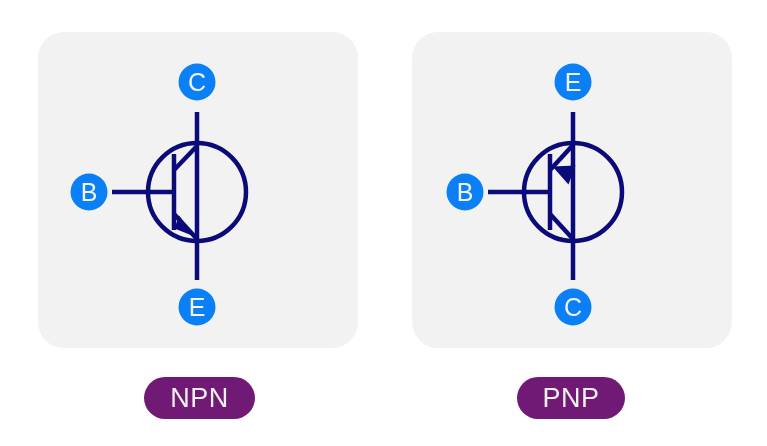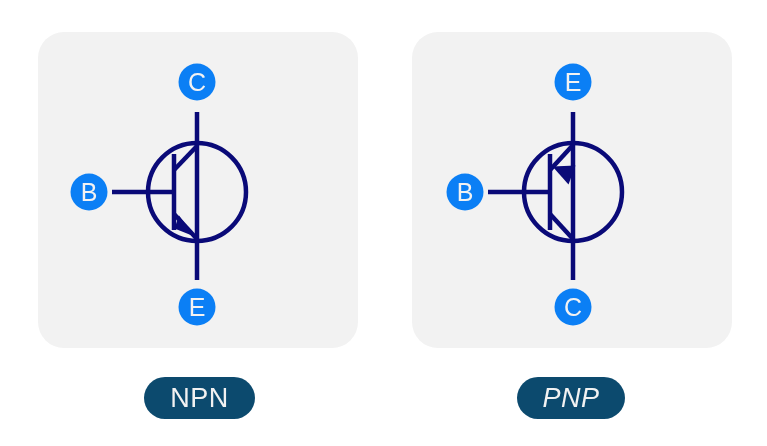--- a/index.html
+++ b/index.html
@@ -41,33 +41,33 @@
     width: 320px;
     height: 316px;
     display: block;
   }
 
   .badge {
     position: absolute;
     top: 377px;
     height: 42px;
     border-radius: 21px;
-    background: #0c4a6e;
+    background: #701a75;
     color: #f2f2f2;
     display: flex;
     align-items: center;
     justify-content: center;
     font-size: 27px;
     font-family: "Liberation Sans", sans-serif;
     letter-spacing: 0.5px;
     line-height: 1;
     user-select: none;
   }
   #badge-npn { left: 144px; width: 111px; }
-  #badge-pnp { left: 517px; width: 108px; font-style: italic; }
+  #badge-pnp { left: 517px; width: 108px; }
 
   .term-letter {
     font-family: "Liberation Sans", sans-serif;
     font-size: 25px;
     fill: #f2f2f2;
   }
 </style>
 </head>
 <body>
 

